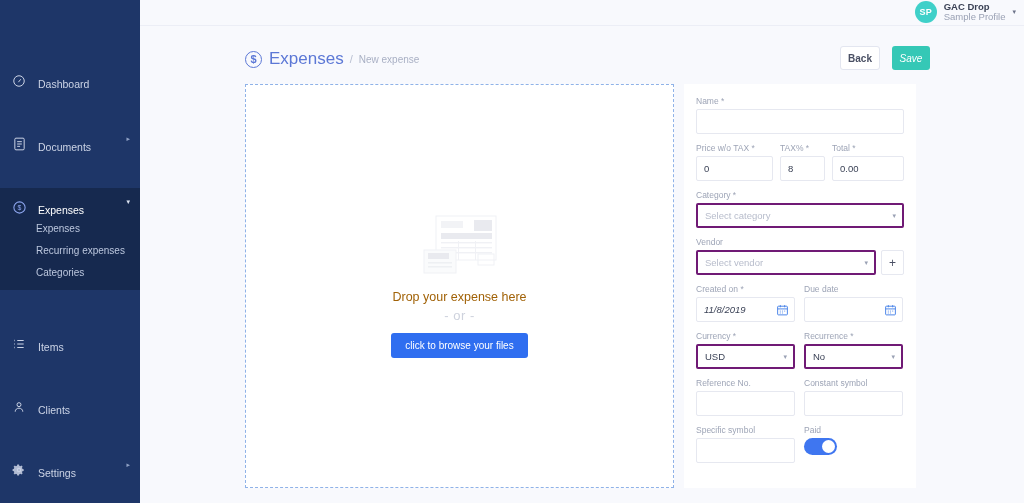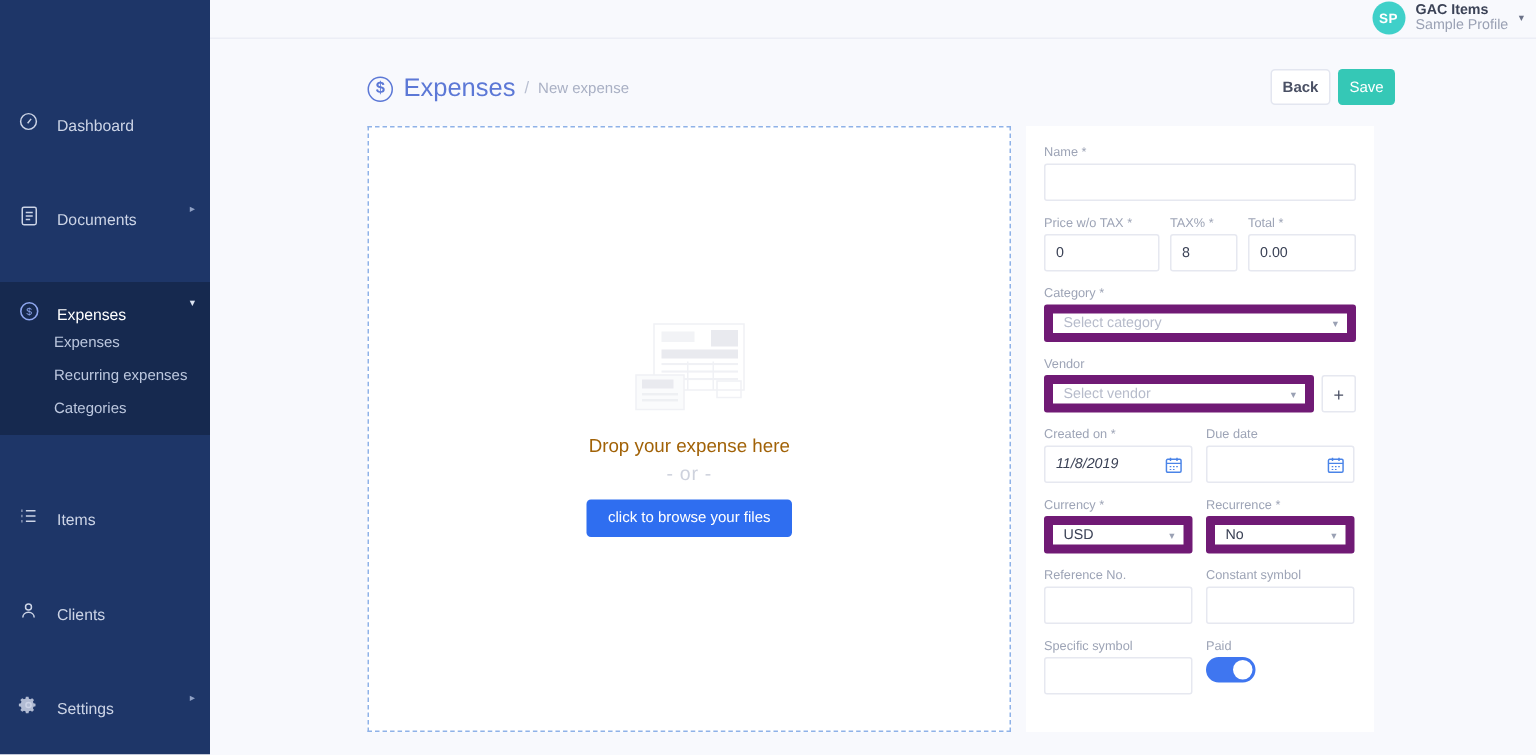--- a/index.html
+++ b/index.html
@@ -113,26 +113,27 @@
     width: 40px; height: 24px;
     background: #ffffff;
     border: 1px solid #e3e6f0;
     border-radius: 3px;
     color: #4a5064; font-size: 10px;
     display: flex; align-items: center; justify-content: center;
     cursor: pointer;
     font-weight: bold;
   }
   .btn-save {
-    width: 38px; height: 24px; margin-left: 5px;
+    width: 38px; height: 24px; margin-left: 12px;
     background: #35c8b6;
     border: none; border-radius: 3px;
     color: #ffffff; font-size: 10px;
     display: flex; align-items: center; justify-content: center;
     cursor: pointer;
+    font-style: italic;
   }
 
   
   .dropzone {
     position: absolute; left: 105px; top: 58px;
     width: 429px; height: 404px;
     border: 1.4px dashed #8fb2e8;
     background: #ffffff;
     display: flex; flex-direction: column;
     align-items: center; justify-content: center;
@@ -171,21 +172,21 @@
     background: #ffffff;
     font-size: 9.5px; color: #3b4256;
     padding: 0 7px;
     display: flex; align-items: center;
     white-space: nowrap; overflow: hidden;
   }
   .row { display: flex; }
   .sel {
     position: relative;
     width: 100%; height: 25px;
-    border: 6px solid #701a75;
+    border: 2px solid #701a75;
     border-radius: 2px;
     background: #ffffff;
     font-size: 9.5px;
     padding: 0 18px 0 7px;
     display: flex; align-items: center;
     cursor: pointer;
     white-space: nowrap; overflow: hidden;
   }
   .sel.ph { color: #b7bccb; }
   .sel.val { color: #3b4256; }
@@ -307,21 +308,21 @@
       </span>
       <span class="lbl">Settings</span>
       <span class="caret-r">▸</span>
     </div>
   </nav>
 
   <header class="topbar">
     <div class="profile">
       <div class="avatar">SP</div>
       <div class="profile-text">
-        <div class="profile-name">GAC Items</div>
+        <div class="profile-name">GAC Drop</div>
         <div class="profile-sub">Sample Profile</div>
       </div>
       <span class="profile-caret">▾</span>
     </div>
   </header>
 
   <main class="main">
 
     <div class="page-head">
       <span class="dollar-badge">$</span>

